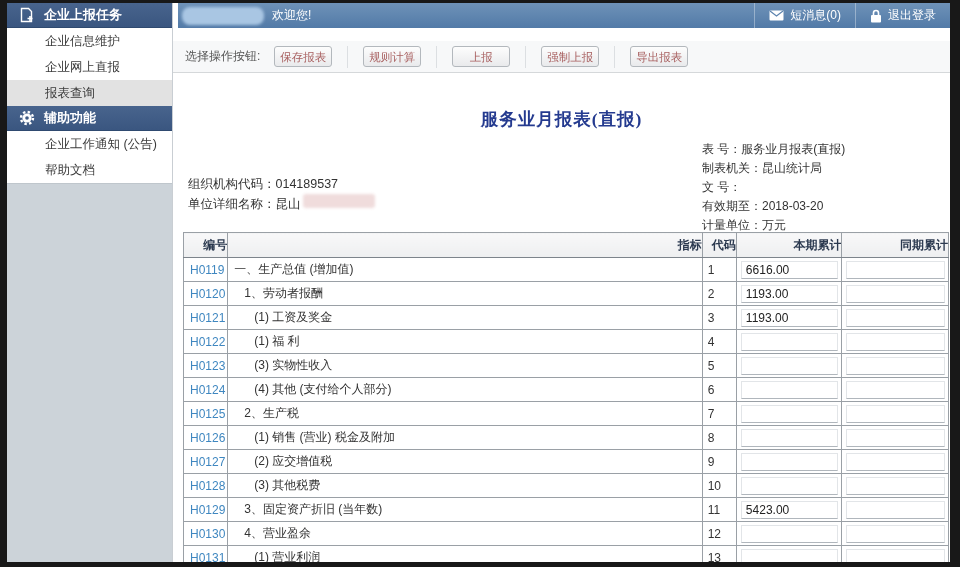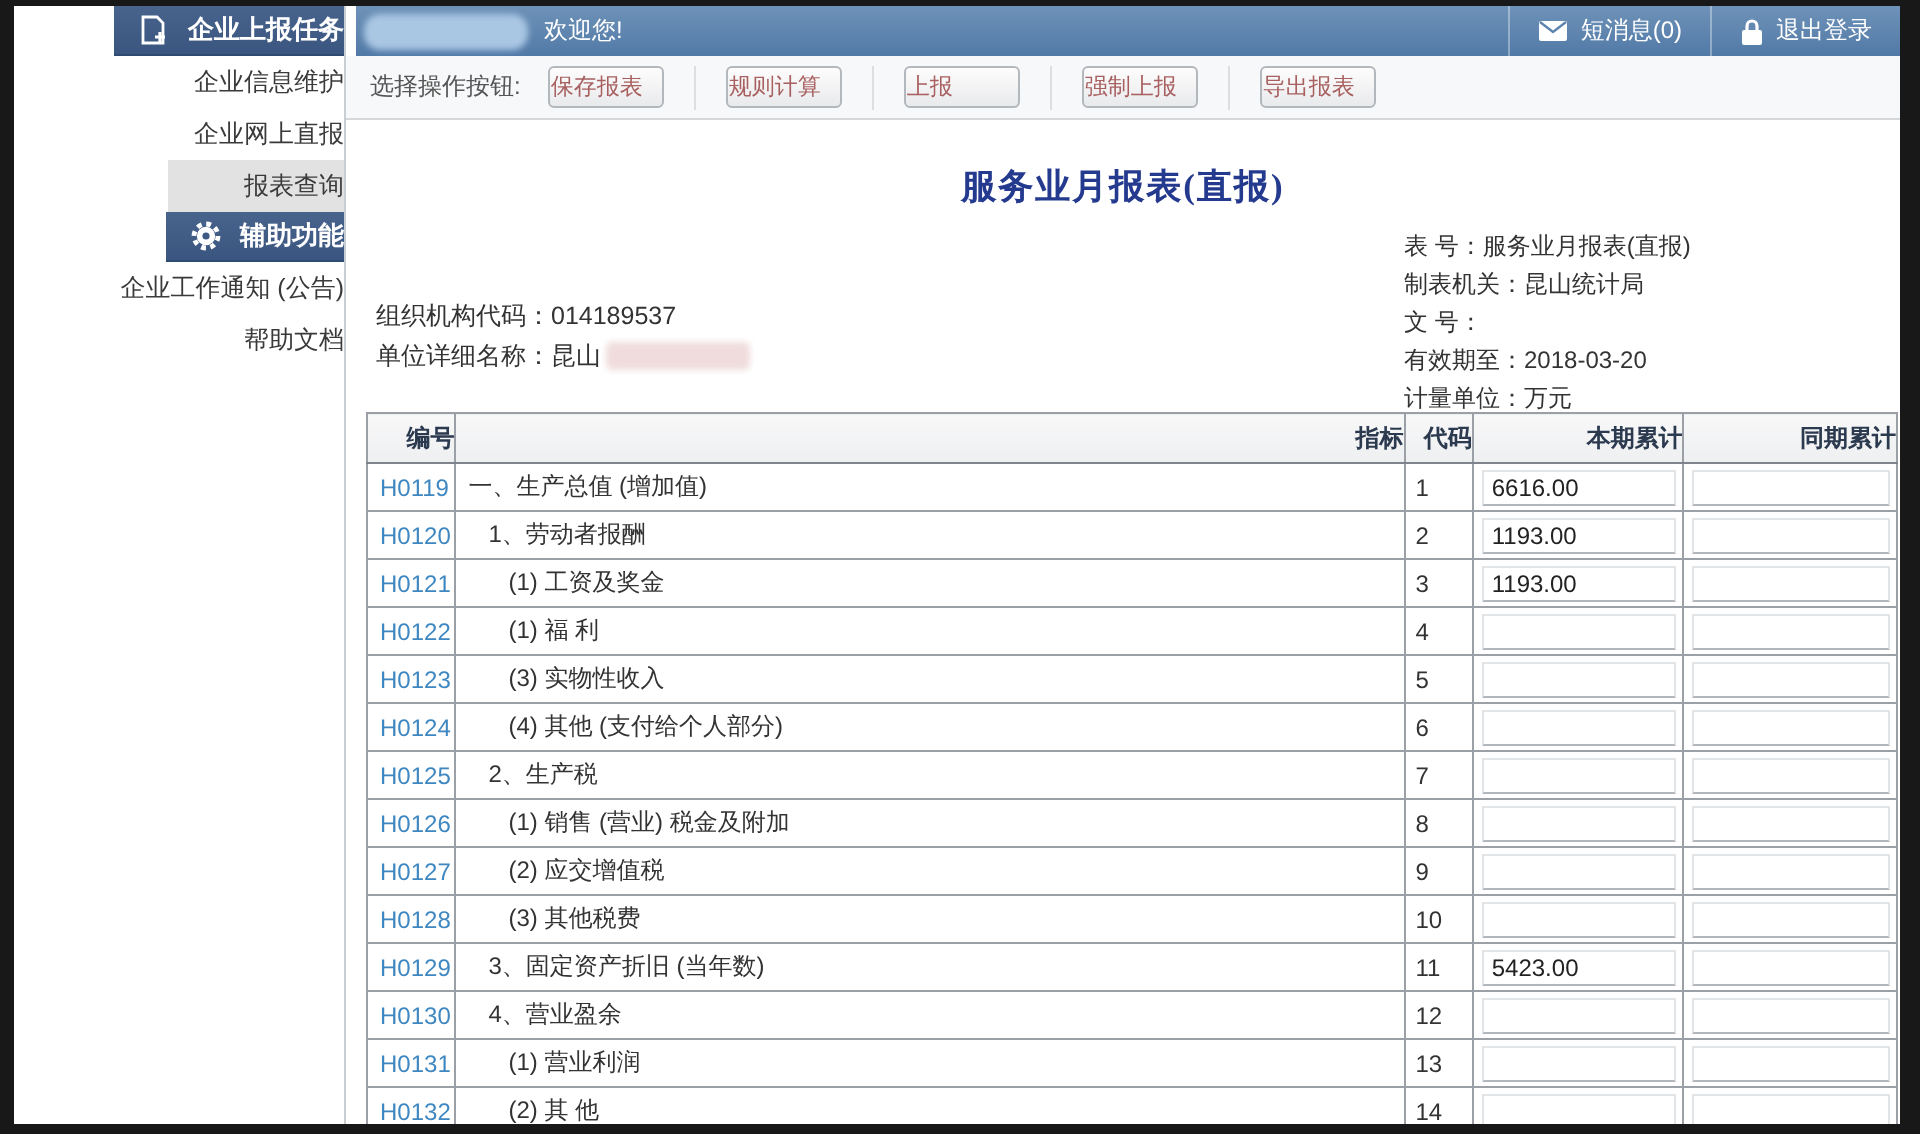--- a/index.html
+++ b/index.html
@@ -2,48 +2,48 @@
 <html><head>
 <meta charset="utf-8">
 <style>
   * { margin:0; padding:0; box-sizing:border-box; }
   html,body { width:960px; height:567px; }
   body { background:#181818; font-family:"Liberation Sans","DejaVu Sans",sans-serif; position:relative; overflow:hidden; }
 
   .frame { position:absolute; left:7px; top:3px; width:943px; height:559px; background:#fff; overflow:hidden; display:flex; }
 
   
-  .sidebar { width:166px; background:#fff; border-right:1px solid #c9ced3; display:flex; flex-direction:column; flex:none;align-items:flex-end; }
+  .sidebar { width:166px; background:#fff; border-right:1px solid #c9ced3; display:flex; flex-direction:column; flex:none; }
   .side-header { height:25px; background:linear-gradient(#48648d,#3a5680); color:#fff; font-size:13px; font-weight:bold; display:flex; align-items:center; padding-left:11px; border-bottom:1px solid #2f4a70; }
   .side-header .hicon { width:17px; height:17px; margin-right:9px; display:inline-flex; align-items:center; justify-content:center; flex:none; }
   .side-item { height:26px; display:flex; align-items:center; padding-left:38px; font-size:12.5px; color:#3a3a3a; cursor:pointer; background:#fff; }
   .side-item.active { background:#e2e2e2; }
   .side-filler { flex:1; background:#ccd3d9; border-top:1px solid #bfc6cc; }
 
   
-  .main { flex:1; display:flex; flex-direction:column; min-width:0; }
+  .main { flex:1; display:flex; flex-direction:column; min-width:0;gap:13px; }
   .topbar { height:25px; margin-left:5px; background:linear-gradient(#6e92b8,#527aa7); display:flex; align-items:center; color:#fff; font-size:12px; position:relative; }
   .redacted-user { width:82px; height:18px; margin-left:4px; border-radius:8px; background:#a9c6e3; filter:blur(1.5px); }
   .welcome { margin-left:8px; }
   .topbar-right { margin-left:auto; display:flex; align-items:stretch; height:100%; }
   .top-link { display:flex; align-items:center; gap:6px; padding:0 14px; border-left:1px solid rgba(255,255,255,0.35); cursor:pointer; }
   .top-link svg { display:block; }
 
   .toolbar { height:32px; background:#f7f8f9; border-bottom:1px solid #d5d8da; display:flex; align-items:center; font-size:12px; color:#555; padding-left:12px; }
   .toolbar-label { margin-right:14px; }
-  .tb-btn { width:58px; height:21px; font-size:11.5px; color:#a85f5f; background:linear-gradient(#fdfdfd,#e9eaec); border:1px solid #b3b8bd; border-radius:3px; cursor:pointer; text-align:left; line-height:18px; font-family:Liberation Sans, sans-serif; }
+  .tb-btn { width:58px; height:21px; font-size:11.5px; color:#a85f5f; background:linear-gradient(#fdfdfd,#e9eaec); border:1px solid #b3b8bd; border-radius:3px; cursor:pointer; text-align:center; line-height:18px; font-family:Liberation Sans, sans-serif; }
   .tb-sep { width:1px; height:22px; background:#dcdfe2; margin:0 15px; }
 
   .content { flex:1; background:#fff; position:relative; }
   .report-title { position:absolute; top:21px; left:0; right:0; text-align:center; font-family:"Liberation Serif","DejaVu Serif",serif; font-size:17.5px; font-weight:bold; color:#243a8f; letter-spacing:1px; }
 
   .meta-right { position:absolute; top:54px; right:12px; width:236px; font-size:12px; color:#333; line-height:19px; }
   .meta-right .mlabel { white-space:pre; }
   .meta-left { position:absolute; top:88px; left:15px; font-size:12.5px; color:#333; line-height:20px; }
-  .meta-row { display:flex; align-items:center; }
+  .meta-row { display:flex; align-items:flex-start; }
   .redacted-unit { width:72px; height:14px; margin-left:2px; border-radius:3px; background:#f0dcdc; filter:blur(1.5px); }
 
   
   table.report { position:absolute; top:146px; left:10px; border-collapse:collapse; table-layout:fixed; width:766px; background:#fff; border:1px solid #6f767d; }
   table.report th, table.report td { border:1px solid #9aa0a6; overflow:hidden; white-space:nowrap; }
   table.report th { height:25px; background:linear-gradient(#f8f8f9,#eeeff0); font-size:12px; color:#2c3a50; text-align:right; padding-left:6px; font-weight:bold; border-bottom:1px solid #7d848b; }
   table.report td { height:24px; font-size:12px; color:#333; }
   td.c-code a { color:#3f87c0; text-decoration:none; padding-left:6px; }
   td.c-indicator { padding-left:6px; }
   td.c-line { padding-left:5px; }

